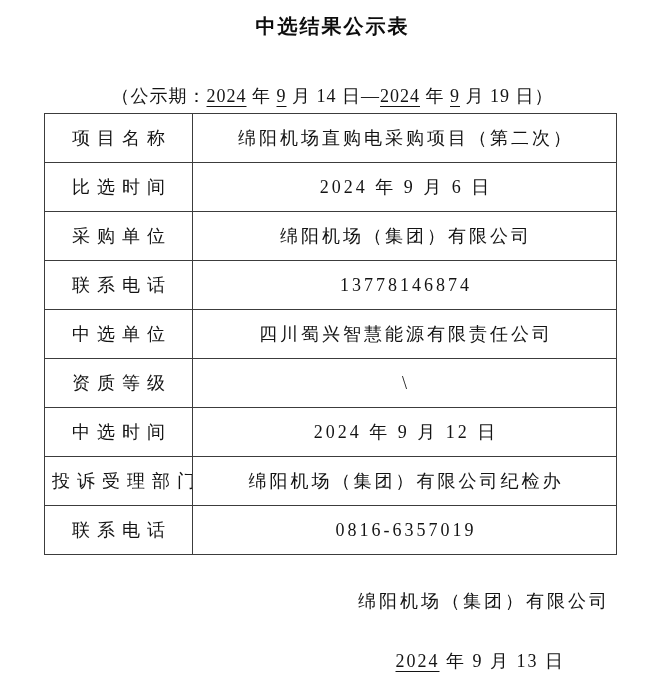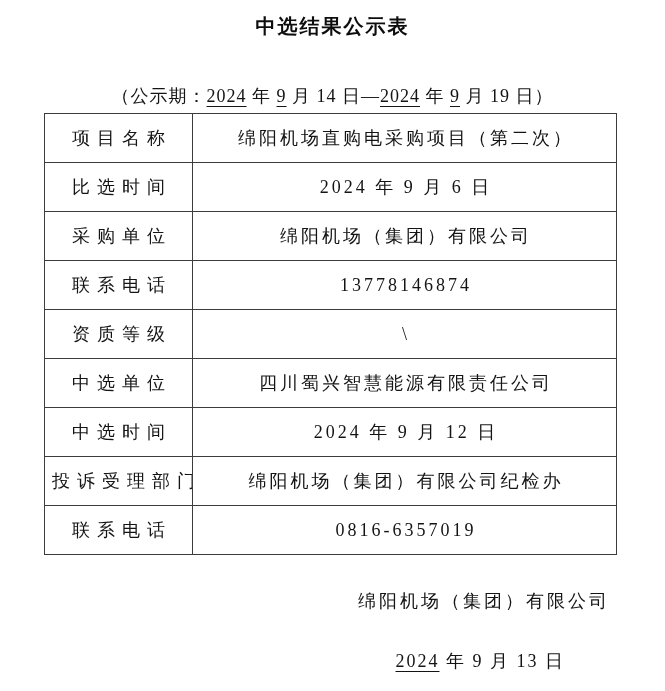--- a/index.html
+++ b/index.html
@@ -105,26 +105,26 @@
       </tr>
       <tr>
         <td class="label-cell">采购单位</td>
         <td class="value-cell">绵阳机场（集团）有限公司</td>
       </tr>
       <tr>
         <td class="label-cell">联系电话</td>
         <td class="value-cell">13778146874</td>
       </tr>
       <tr>
+        <td class="label-cell">中选单位</td>
+        <td class="value-cell">四川蜀兴智慧能源有限责任公司</td>
+      </tr>
+      <tr>
         <td class="label-cell">资质等级</td>
         <td class="value-cell">\</td>
-      </tr>
-      <tr>
-        <td class="label-cell">中选单位</td>
-        <td class="value-cell">四川蜀兴智慧能源有限责任公司</td>
       </tr>
       <tr>
         <td class="label-cell">中选时间</td>
         <td class="value-cell">2024 年 9 月 12 日</td>
       </tr>
       <tr>
         <td class="label-cell">投诉受理部门</td>
         <td class="value-cell">绵阳机场（集团）有限公司纪检办</td>
       </tr>
       <tr>

